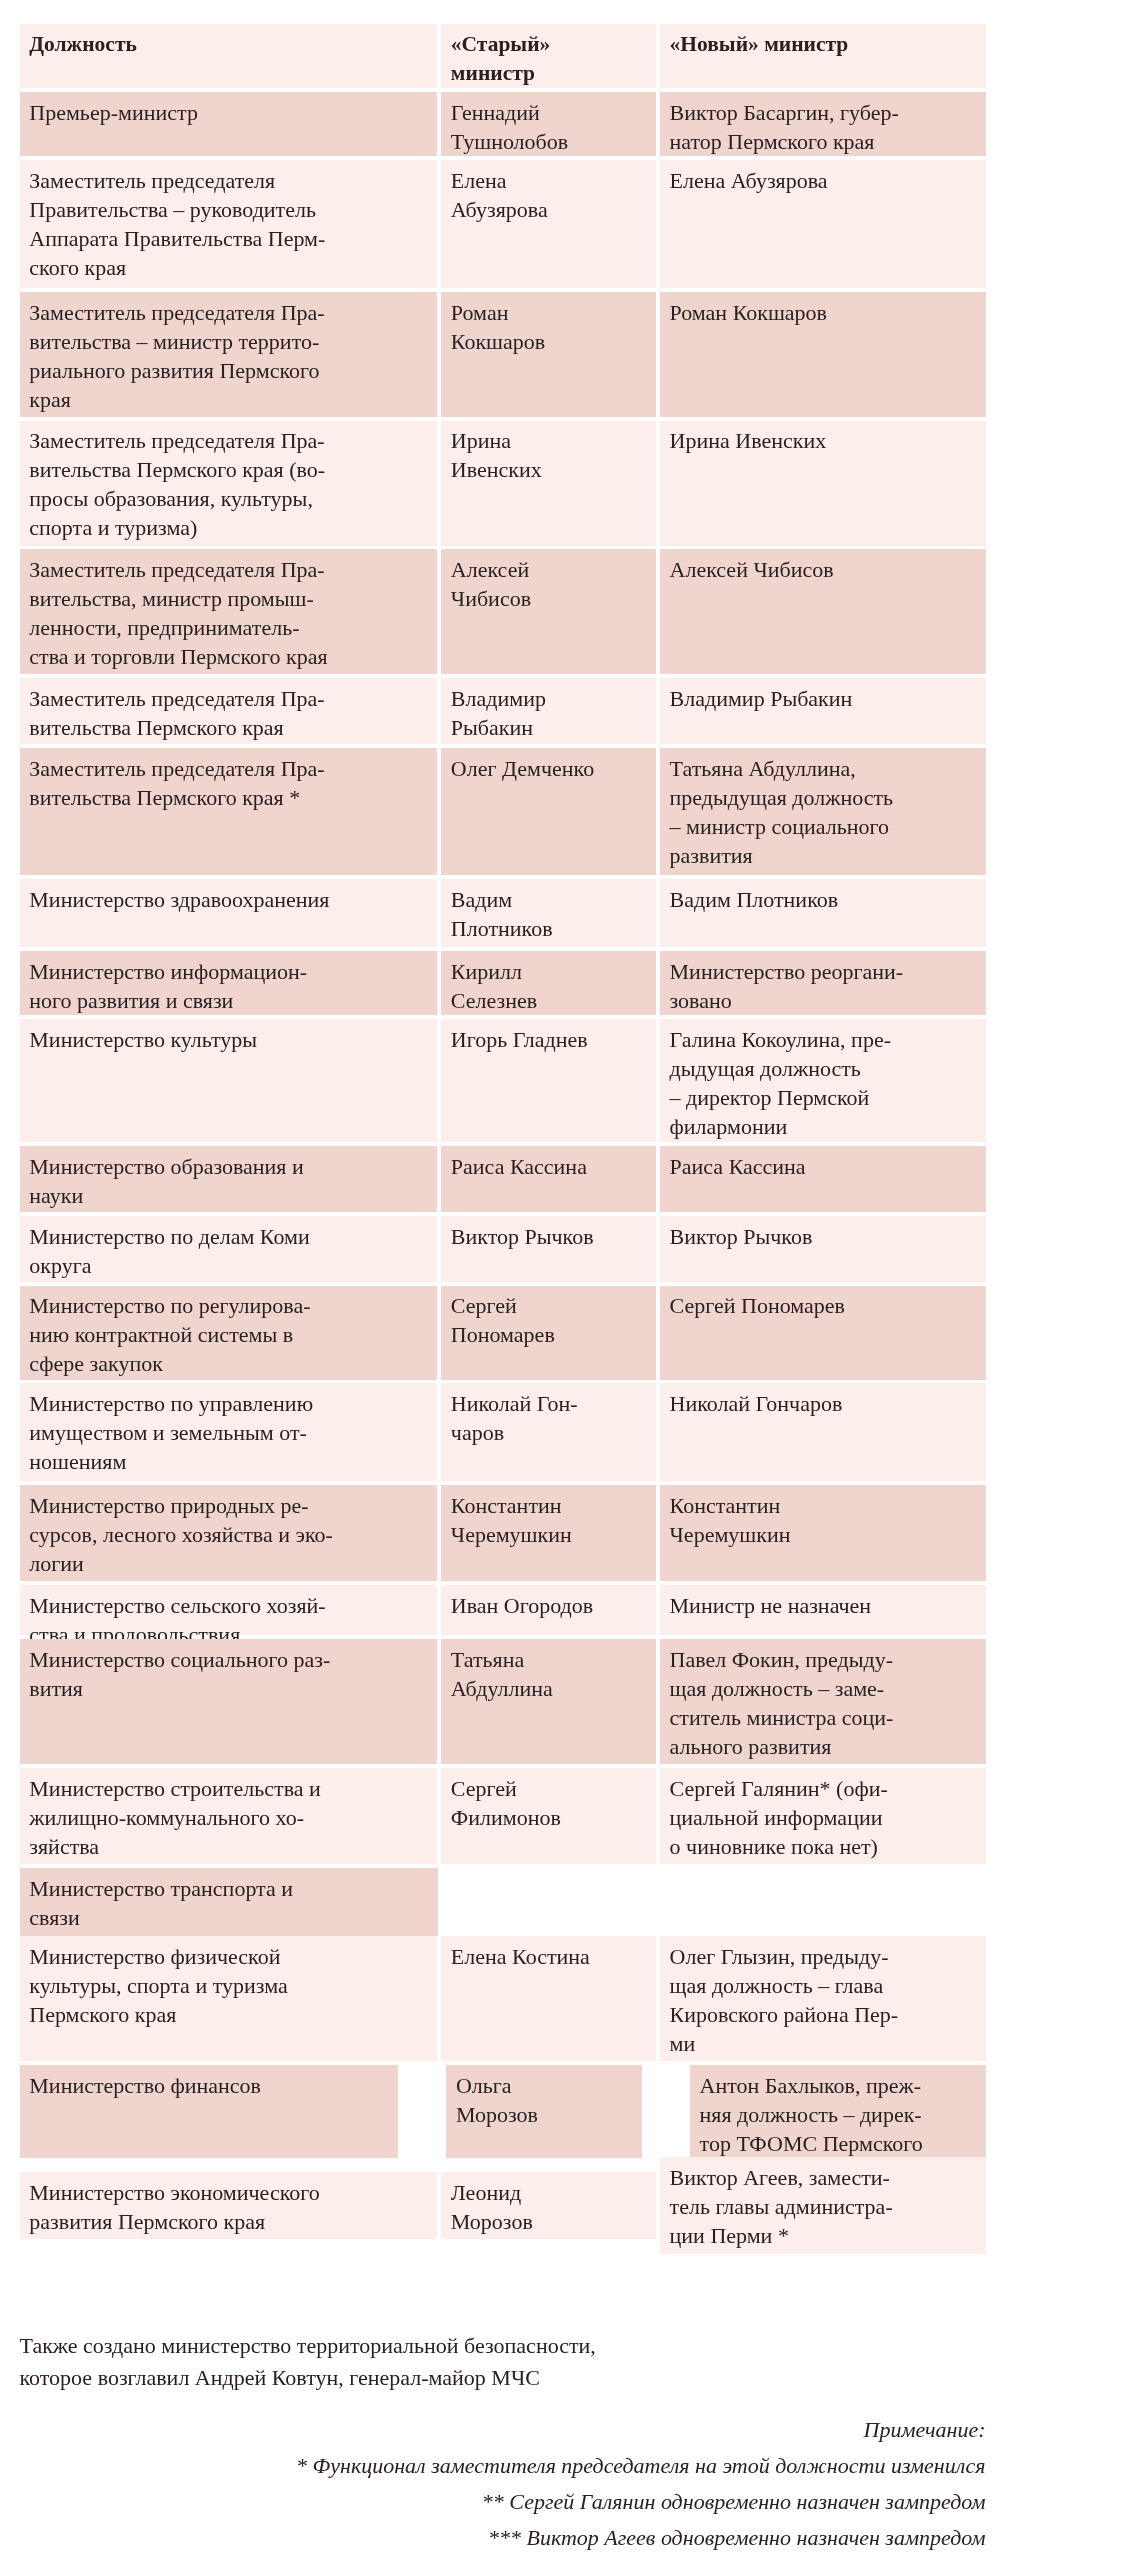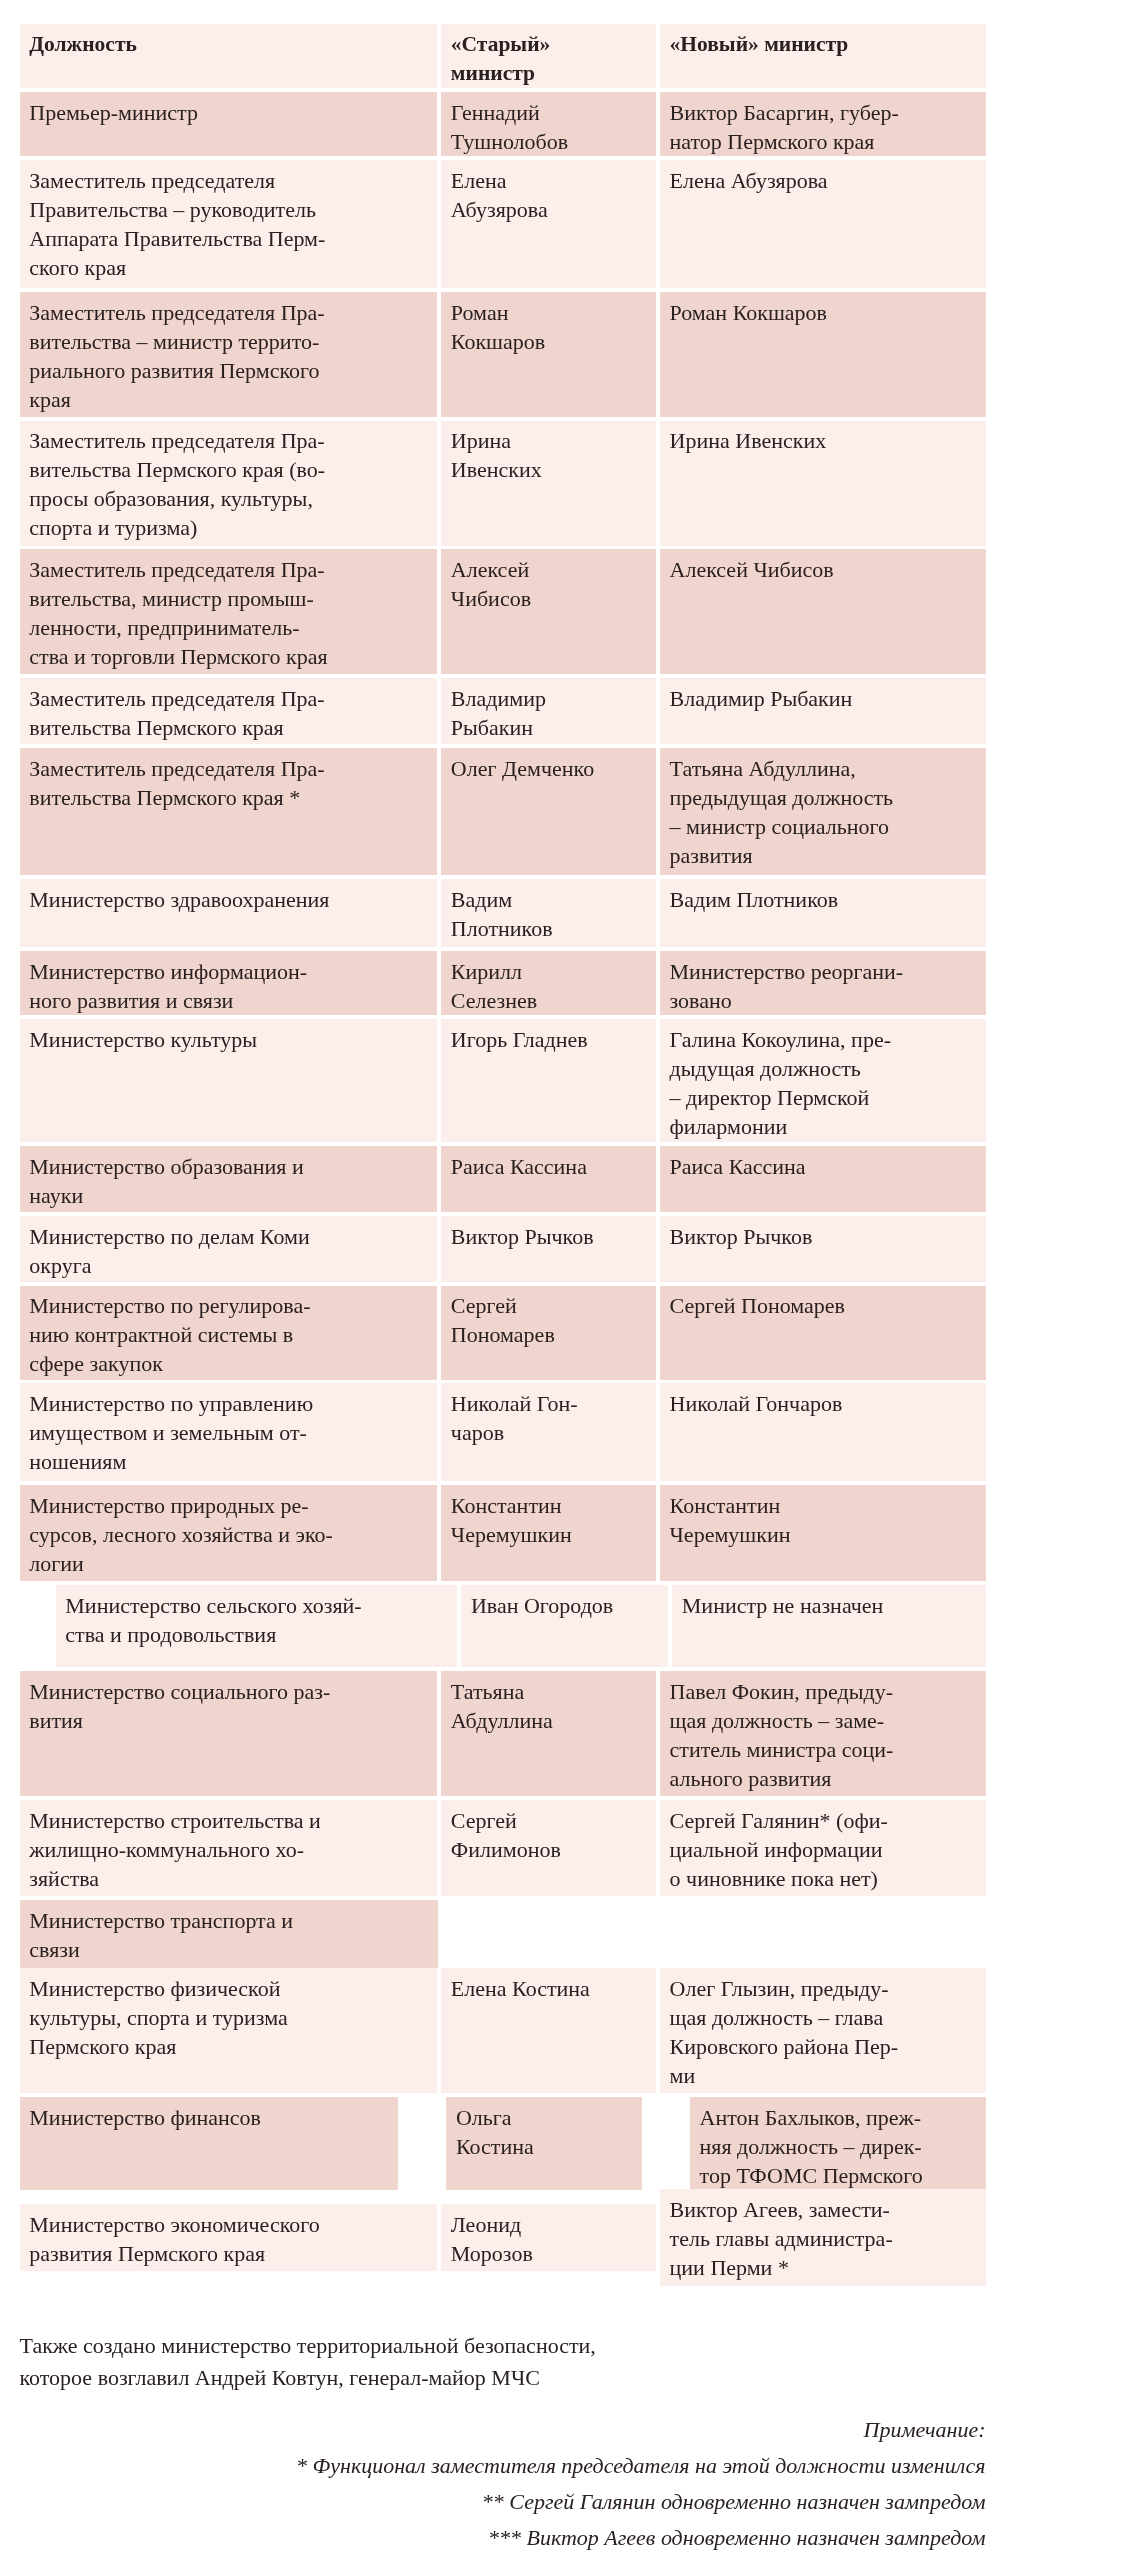--- a/index.html
+++ b/index.html
@@ -152,21 +152,21 @@
       </div>
       <div class="row dark" style="height: 96px; border-radius: 28px;">
         <div class="cell c1">Министерство природных ре-
 сурсов, лесного хозяйства и эко-
 логии</div>
         <div class="cell c2">Константин
 Черемушкин</div>
         <div class="cell c3">Константин
 Черемушкин</div>
       </div>
-      <div class="row light" style="height: 82px; margin-left: 36px;">
+      <div class="row light" style="height: 50px;">
         <div class="cell c1">Министерство сельского хозяй-
 ства и продовольствия</div>
         <div class="cell c2">Иван Огородов</div>
         <div class="cell c3">Министр не назначен</div>
       </div>
       <div class="row dark" style="height: 125px;">
         <div class="cell c1">Министерство социального раз-
 вития</div>
         <div class="cell c2">Татьяна
 Абдуллина</div>
@@ -198,21 +198,21 @@
 Пермского края</div>
         <div class="cell c2">Елена Костина</div>
         <div class="cell c3">Олег Глызин, предыду-
 щая должность – глава
 Кировского района Пер-
 ми</div>
       </div>
       <div class="row dark" style="height: 93px; gap: 48px;">
         <div class="cell c1">Министерство финансов</div>
         <div class="cell c2">Ольга
-Костина</div>
+Морозов</div>
         <div class="cell c3">Антон Бахлыков, преж-
 няя должность – дирек-
 тор ТФОМС Пермского
 края</div>
       </div>
       <div class="row light" style="height: 88px; align-items: center;">
         <div class="cell c1">Министерство экономического
 развития Пермского края</div>
         <div class="cell c2">Леонид
 Морозов</div>

